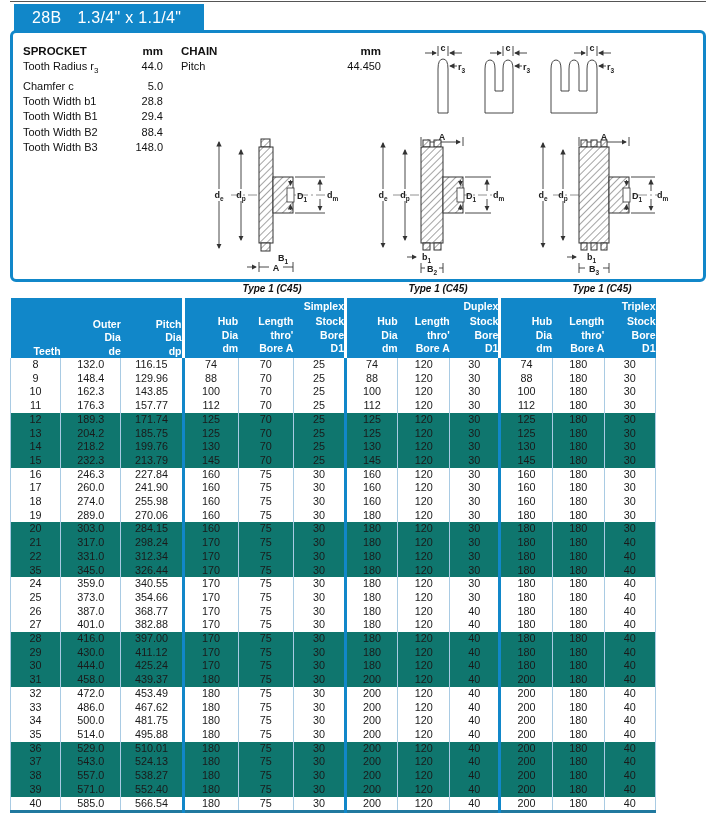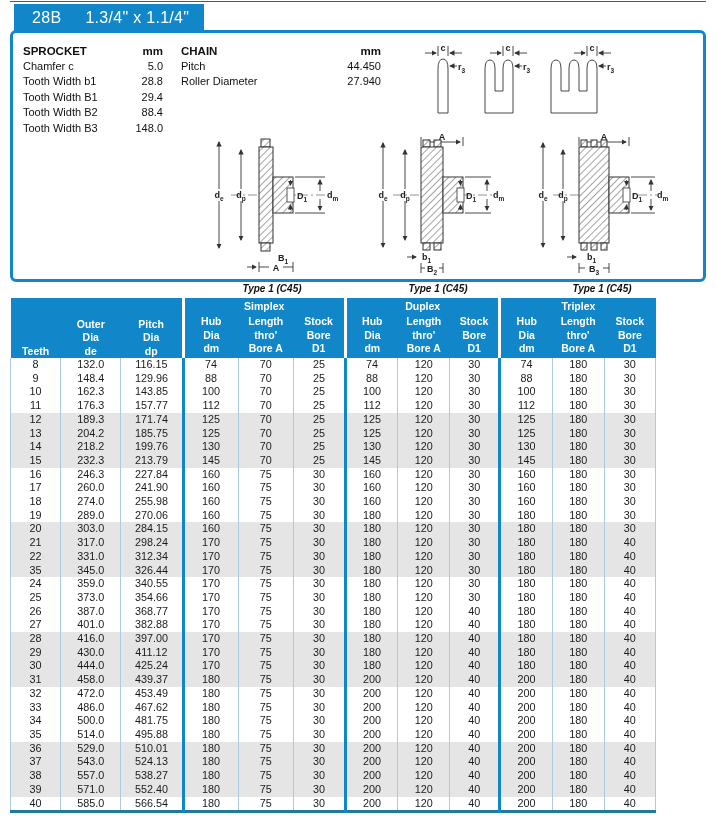--- a/index.html
+++ b/index.html
@@ -3,21 +3,21 @@
 <meta charset="utf-8">
 <style>
   html,body{margin:0;padding:0;}
   body{width:716px;height:832px;position:relative;background:#fff;
        font-family:"Liberation Sans",sans-serif;color:#111;overflow:hidden;}
   .topline{position:absolute;left:10px;top:1px;width:696px;height:1px;background:#555;}
   
   .tab{position:absolute;left:14px;top:4px;width:190px;height:28px;background:#1187c9;
        color:#fff;display:flex;align-items:center;box-sizing:border-box;padding-left:18px;
        font-size:16px;letter-spacing:.3px;z-index:2;}
-  .tab .code{margin-right:24px;}
+  .tab .code{margin-right:16px;}
   
   .specbox{position:absolute;left:10px;top:30px;width:690px;height:246px;
            border:3px solid #1187c9;border-radius:6px;background:#fff;}
   .spec-block{position:absolute;font-size:11px;}
   .spec-head{display:flex;justify-content:space-between;font-weight:bold;font-size:11.5px;line-height:16px;gap:28px;}
   .spec-row{display:flex;justify-content:space-between;line-height:15.4px;}
   .spec-row sub{font-size:8px;}
   #sprocket-block{left:10px;top:10px;width:140px;}
   #chain-block{left:168px;top:10px;width:200px;}
   
@@ -27,49 +27,53 @@
   .fig-cap{font-size:10px;font-weight:bold;margin-top:4px;color:#111;font-style:italic;}
   svg text{font-family:"Liberation Sans",sans-serif;font-size:9px;font-weight:bold;fill:#222;}
   .hx{stroke:#333;stroke-width:1;}
   .thin{stroke:#333;stroke-width:0.9;fill:none;}
   .dim{stroke:#333;stroke-width:0.9;fill:none;}
   .cl{stroke:#777;stroke-width:0.8;stroke-dasharray:9 3 2 3;}
   
   #spec-table{position:absolute;left:10px;top:298px;width:646px;border-collapse:collapse;
               table-layout:fixed;border-bottom:3px solid #20799f;}
   #spec-table thead th{background:#1187c9;color:#fff;font-weight:bold;font-size:10.5px;
-              line-height:13.5px;padding:0;vertical-align:middle;}
+              line-height:13.5px;padding:0;vertical-align:middle;text-align:right;}
   #spec-table thead tr.r1 th{height:15px;vertical-align:bottom;}
   #spec-table thead tr.r2 th{height:45px;}
   .grp-h{border-left:3px solid #fff;}
   #spec-table tbody td{font-size:10.8px;height:13.7px;line-height:13.7px;text-align:center;
               color:#1a1a1a;padding:0;border-left:1px solid #a9cbe3;}
   #spec-table tbody td:first-child{border-left:1px solid #a9cbe3;}
   #spec-table tbody td:last-child{border-right:1px solid #a9cbe3;}
   #spec-table tbody td.grp{border-left:3px solid #1187c9;}
-  #spec-table tbody tr.shade{background:#e5e5e5;}
+  #spec-table tbody tr.shade{background:#0f766e;}
 </style>
 </head>
 <body>
 
 <div class="topline"></div>
 
 <div class="tab">
   <span class="code">28B</span>
   <span>1.3/4" x 1.1/4"</span>
 </div>
 
 <div class="specbox">
 
   <div class="spec-block" id="sprocket-block">
     <div class="spec-head">
       <span>SPROCKET</span>
       <span>mm</span>
     </div>
     <div>
+        <div class="spec-row">
+          <span class="spec-label">Tooth Radius r<sub>3</sub></span>
+          <span class="spec-value">44.0</span>
+        </div>
         <div class="spec-row">
           <span class="spec-label">Chamfer c</span>
           <span class="spec-value">5.0</span>
         </div>
         <div class="spec-row">
           <span class="spec-label">Tooth Width b1</span>
           <span class="spec-value">28.8</span>
         </div>
         <div class="spec-row">
           <span class="spec-label">Tooth Width B1</span>
@@ -88,24 +92,20 @@
 
   <div class="spec-block" id="chain-block">
     <div class="spec-head">
       <span>CHAIN</span>
       <span>mm</span>
     </div>
     <div>
         <div class="spec-row">
           <span class="spec-label">Pitch</span>
           <span class="spec-value">44.450</span>
-        </div>
-        <div class="spec-row">
-          <span class="spec-label">Roller Diameter</span>
-          <span class="spec-value">27.940</span>
         </div>
       </div>
   </div>
 
   <div id="tooth-figs">
     <svg width="46" height="72" viewBox="0 0 46 72">
       <defs>
           <marker id="a1" markerWidth="6" markerHeight="6" refX="5" refY="3" orient="auto">
             <path d="M0,0L6,3L0,6Z" fill="#333"></path>
           </marker>

